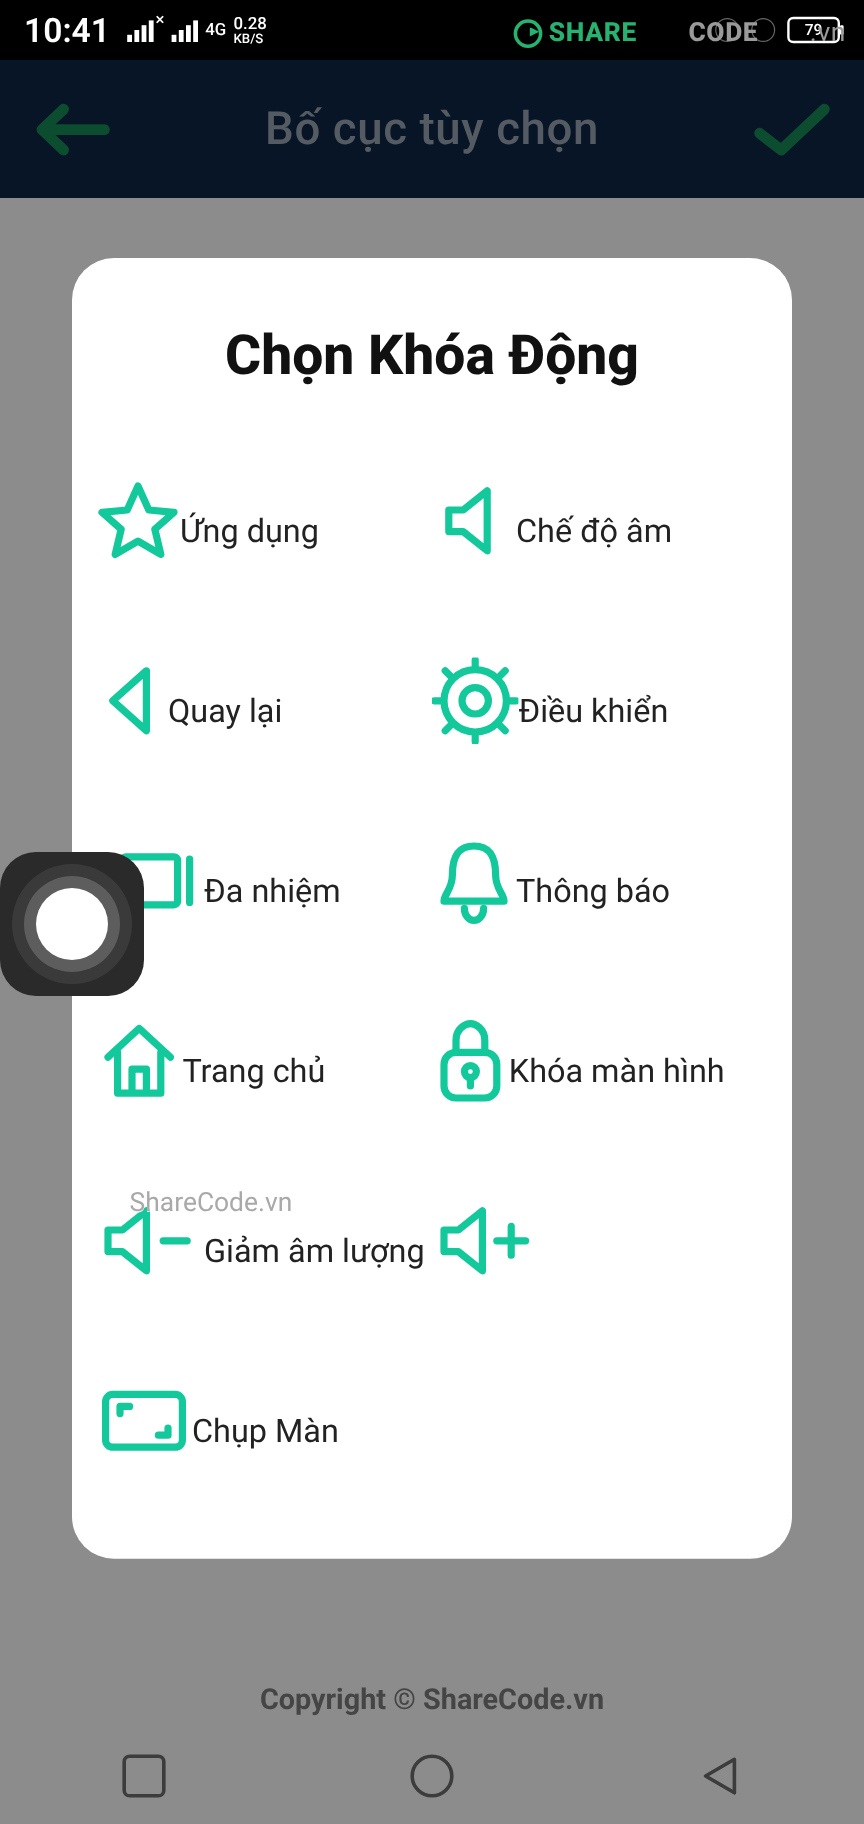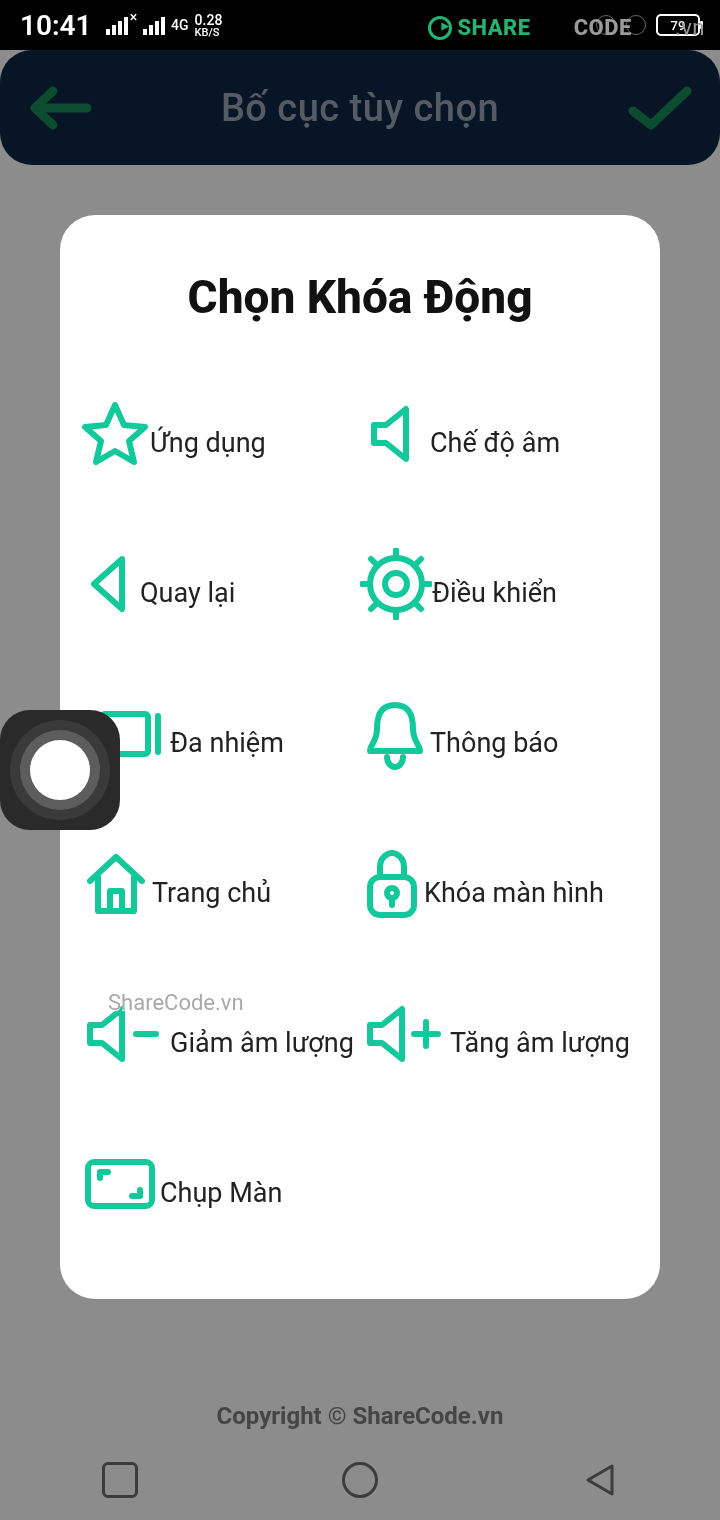--- a/index.html
+++ b/index.html
@@ -22,21 +22,21 @@
   .statusbar .spacer { flex:1; }
   .statusbar .battery {
     width:44px; height:22px; border:2px solid #fff; border-radius:5px;
     position:relative; margin-left:10px; display:flex; align-items:center; justify-content:center; font-size:13px;
   }
   .statusbar .battery::after{ content:""; position:absolute; right:-5px; top:5px; width:3px; height:8px; background:#fff; border-radius:1px;}
   .statusbar .thinicon{ width:20px; height:20px; border:1.5px solid #666; border-radius:50%; margin-left:10px;}
 
   .appbar {
     position:absolute; top:50px; left:0; right:0; height:115px;
-    background:#0f2745; display:flex; align-items:center; padding:0 25px;border-radius:32px;
+    background:#0f2745; display:flex; align-items:center; padding:0 25px;
   }
   .appbar .title{ flex:1; text-align:center; color:#9aa6b5; font-size:38px; font-weight:500; letter-spacing:.5px;}
   .appbar svg{ display:block; }
 
   .body-bg{ position:absolute; top:165px; left:0; right:0; bottom:0; background:#fff; }
   .footer-text{
     position:absolute; bottom:90px; left:0; right:0; text-align:center;
     color:#7f7f7f; font-size:24px; font-weight:700; text-shadow:0 1px 0 rgba(255,255,255,.6);
   }
   .navbar{
@@ -262,21 +262,20 @@
       </div>
 
       <div class="cell">
         <div class="ico">
           <svg width="90" height="70" viewBox="0 0 90 70">
             <path class="ic" d="M10 26 H22 L42 10 V60 L22 44 H10 Z"></path>
             <line class="ic" x1="54" y1="35" x2="78" y2="35" stroke-width="8"></line>
             <line class="ic" x1="66" y1="23" x2="66" y2="47" stroke-width="8"></line>
           </svg>
         </div>
-        <div class="lbl">Tăng âm lượng</div>
       </div>
 
       <div class="cell">
         <div class="ico">
           <svg width="80" height="60" viewBox="0 0 80 60">
             <rect class="ic" x="8" y="8" width="64" height="44" rx="6"></rect>
             <path class="ic" d="M20 24 V18 H28 M60 36 V42 H52" stroke-width="6"></path>
           </svg>
         </div>
         <div class="lbl">Chụp Màn</div>

